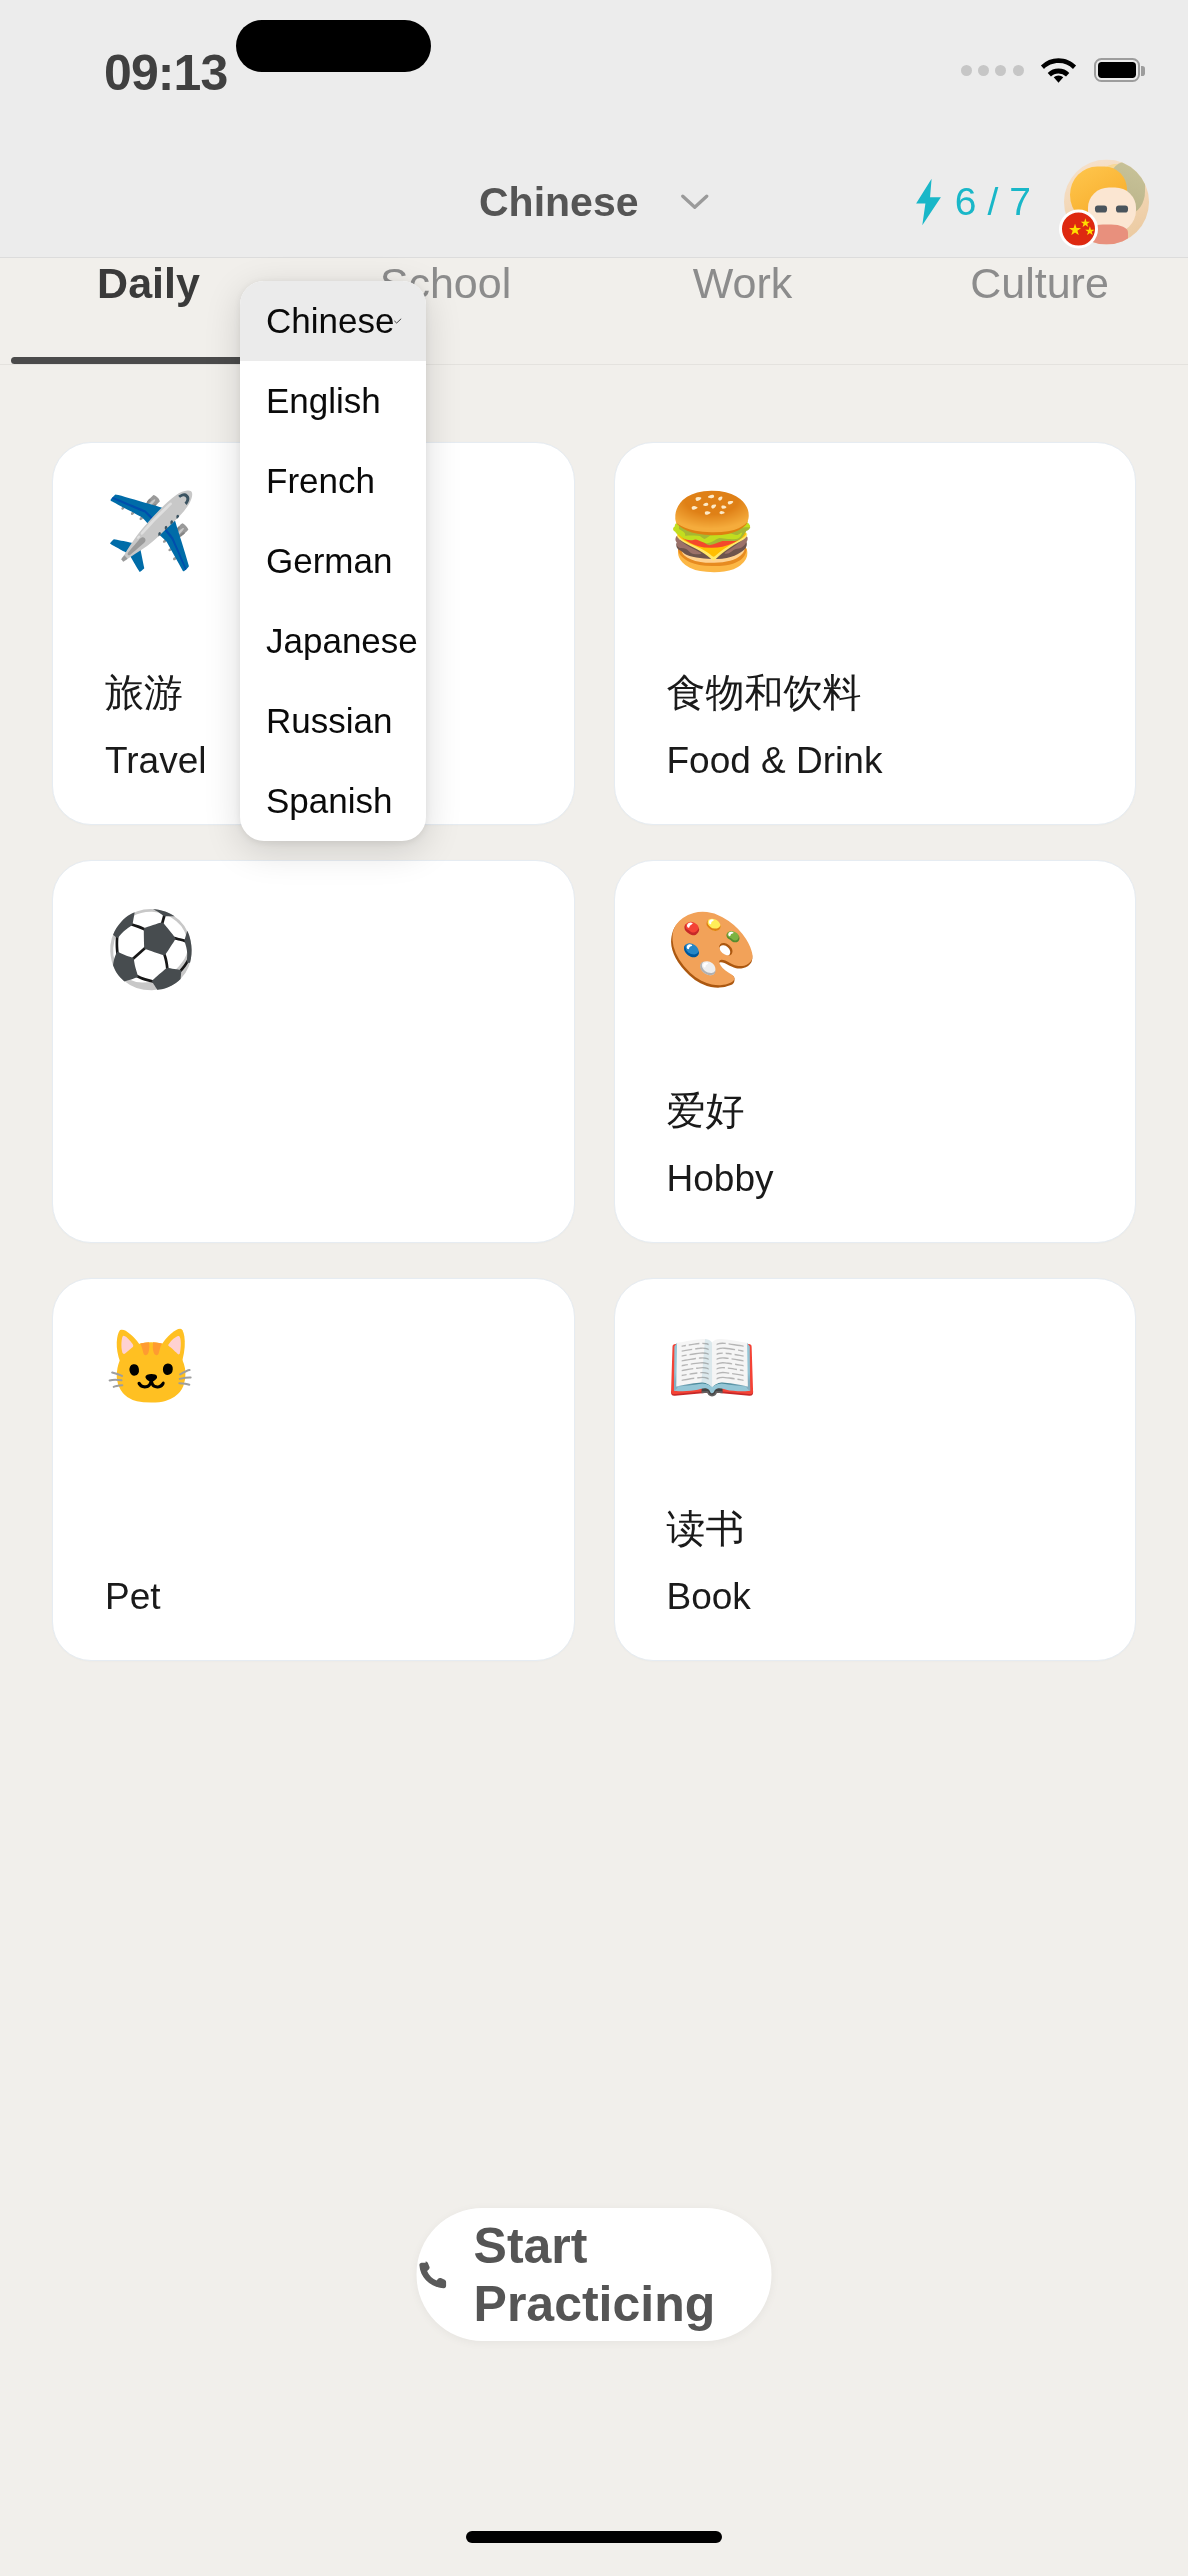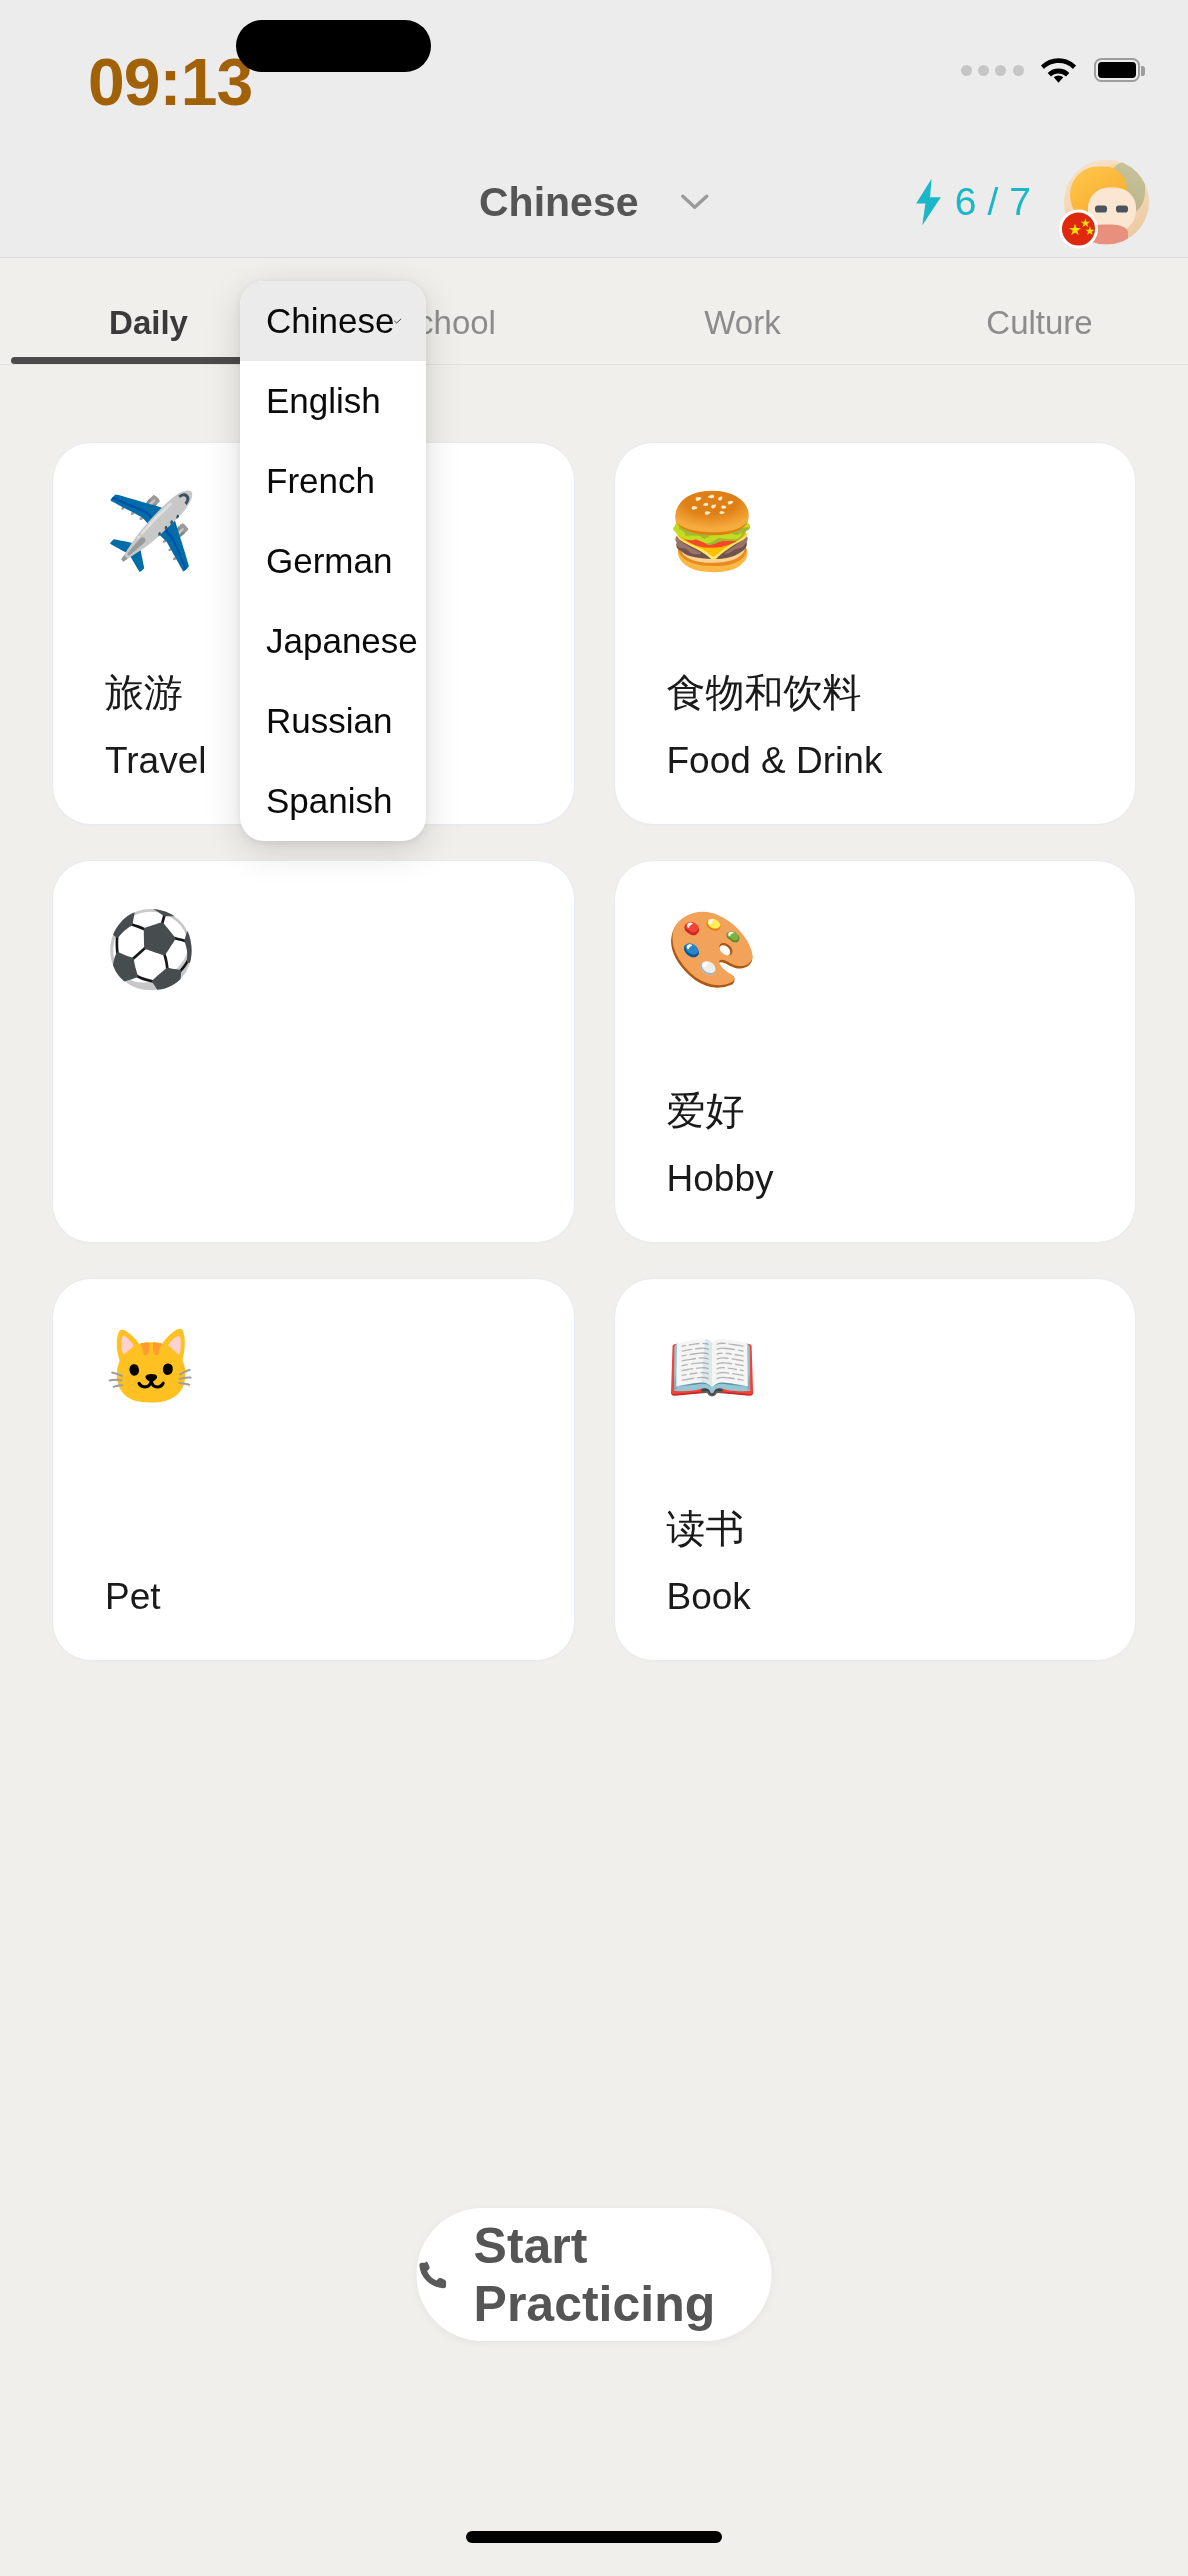--- a/index.html
+++ b/index.html
@@ -11,22 +11,22 @@
     overflow:hidden;
   }
   .phone{ position:relative; width:1188px; height:2576px; background:#f1efeb; }
 
   
   .statusbar{
     position:absolute; top:0; left:0; width:1188px; height:147px;
     background:#ececec;
   }
   .sb-time{
-    position:absolute; left:88px; top:44px; width:166px;
-    font-size:66px; font-weight:700; color:#a16207; letter-spacing:-0.9px;
+    position:absolute; left:104px; top:44px; width:166px;
+    font-size:50px; font-weight:700; color:#404040; letter-spacing:-0.9px;
   }
   .dynamic-island{
     position:absolute; left:236px; top:20px; width:195px; height:52px;
     background:#000; border-radius:26px;
   }
   .sb-right{
     position:absolute; right:48px; top:48px; height:44px;
     display:flex; align-items:center; gap:16.6px;
   }
   .sig-dots{ display:flex; gap:6.4px; align-items:center; }
@@ -100,23 +100,23 @@
     position:absolute; color:#ffde00; font-size:12px; line-height:1;
   }
 
   
   .tabbar{
     position:absolute; top:259px; left:0; width:1188px; height:106px;
     background:#f1efeb; border-bottom:1.8px solid #e4e2de;
     display:flex; align-items:center;
   }
   .tab{
-    flex:1; text-align:center; font-size:33px; color:#8c8c8c; position:relative;
-    height:100%; display:flex; align-items:flex-end; justify-content:center;
-    padding-bottom:22px; cursor:pointer;
+    flex:1; text-align:center; font-size:43px; color:#8c8c8c; position:relative;
+    height:100%; display:flex; align-items:flex-start; justify-content:center;
+    padding-bottom:16px; cursor:pointer;
   }
   .tab.active{ color:#3a3a3a; font-weight:700; }
   .tab.active::after{
     content:""; position:absolute; left:11px; right:11px; bottom:0;
     height:7.4px; background:#4b4b4b; border-radius:3.7px;
   }
 
   
   .grid{
     position:absolute; top:442px; left:0; width:1188px;

